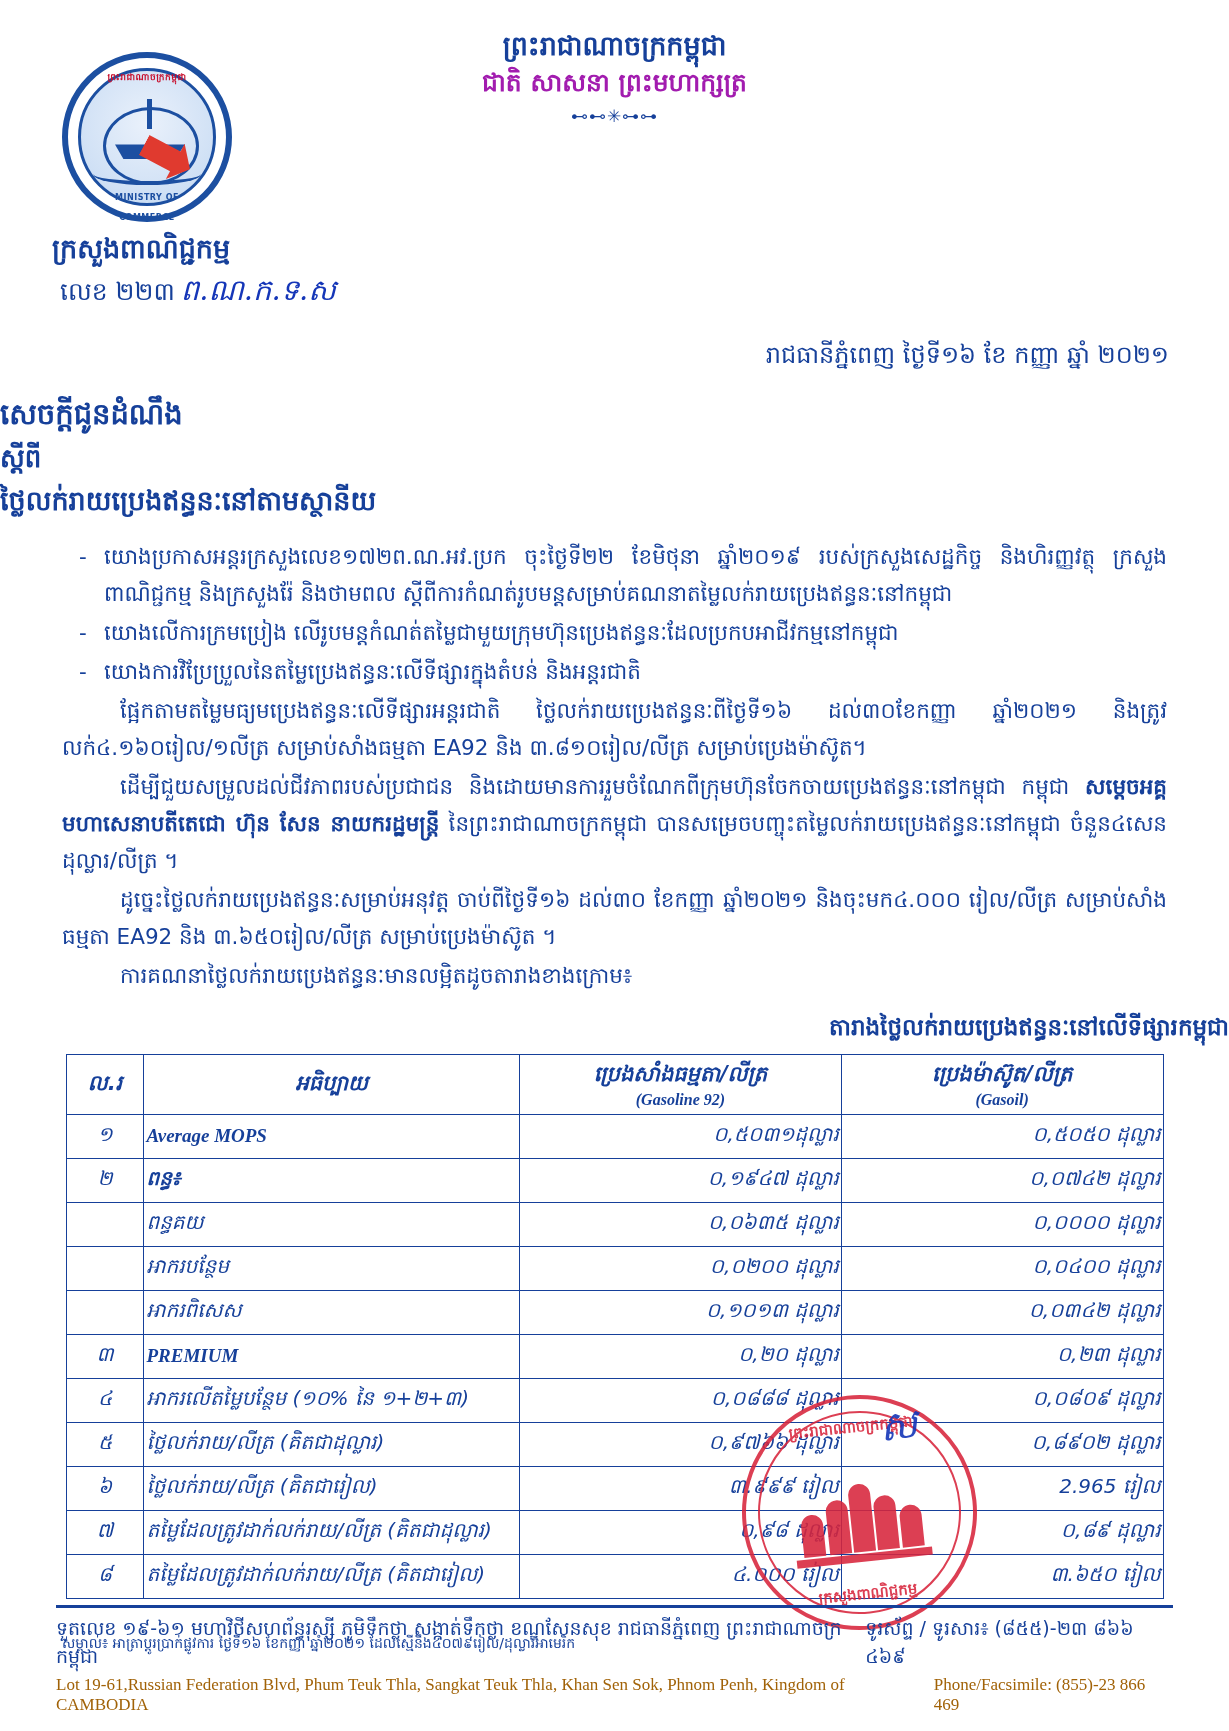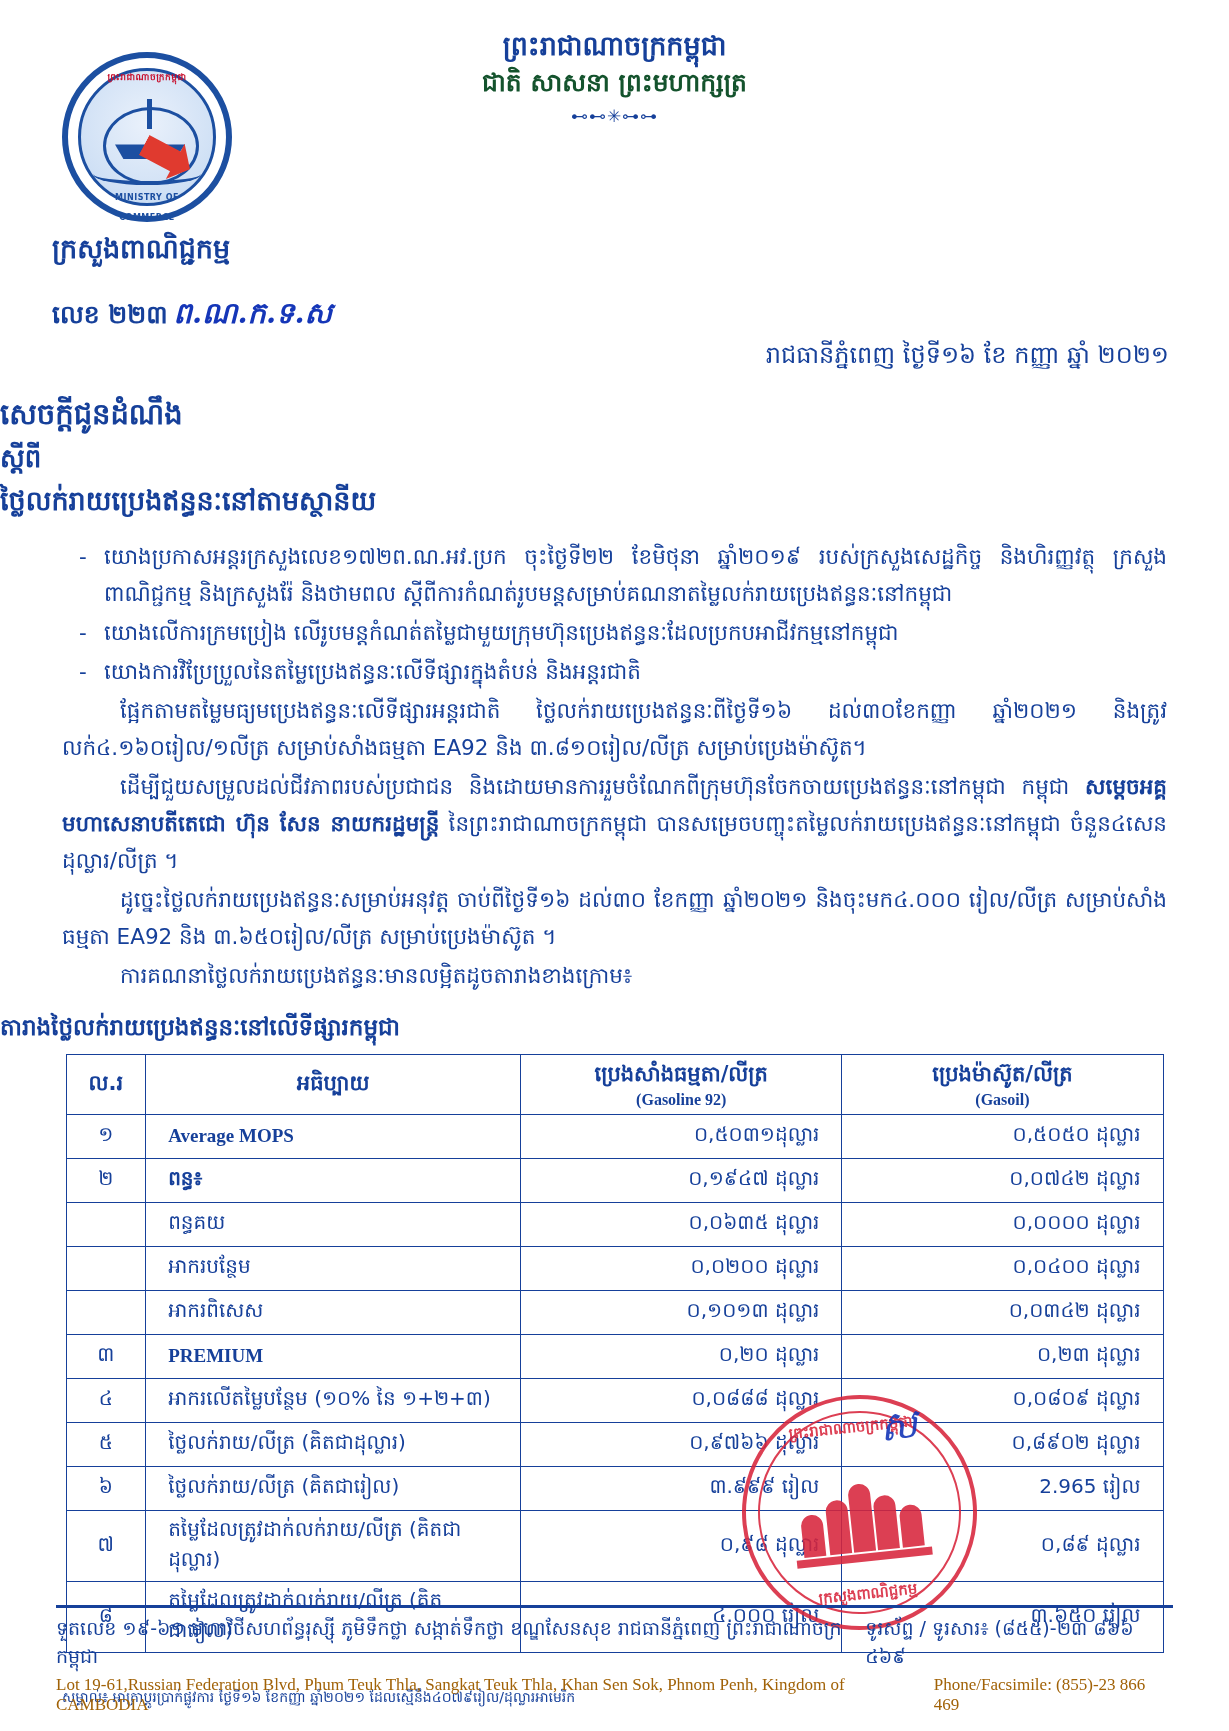--- a/index.html
+++ b/index.html
@@ -20,21 +20,21 @@
   .khmer-title {
     text-align:center;
     color:#16409a;
     font-size: 27px;
     line-height: 1.45;
     padding-top: 26px;
     font-weight: bold;
   }
   .khmer-subtitle {
     text-align:center;
-    color:#14532d;
+    color:#a21caf;
     font-size: 25px;
     font-weight: bold;
     line-height:1.4;
   }
   .divider-orn {
     text-align:center;
     color:#16409a;
     font-size: 17px;
     letter-spacing: 1px;
     margin-top: 6px;
@@ -91,24 +91,23 @@
     position:absolute; left:18%; bottom: 14px; width: 64%; height: 20px;
     color:#1c4fa1; font-size: 8px; text-align:center; line-height:20px;
     font-weight:bold; letter-spacing:.5px;
   }
 
   .ministry-name {
     position:absolute; left: 52px; top: 232px;
     color:#16409a; font-size: 27px; font-weight:bold;
   }
   .doc-number {
-    position:absolute; left: 52px; top: 272px;
-    color:#16409a; font-size: 25px; font-weight:bold;
+    position:absolute; left: 60px; top: 272px;
+    color:#16409a; font-size: 25px; font-weight:normal;
     white-space: nowrap;
-    margin-top: 23px;
   }
   .doc-number .hand {
     font-family:"DejaVu Serif", serif;
     font-style: italic;
     color:#1536b8;
     font-size: 29px;
     margin-left: 6px;
   }
 
   .date-line {
@@ -135,35 +134,36 @@
     text-align: justify;
   }
   .bullet { display:flex; margin-top: 2px; }
   .bullet .dash { width: 42px; flex: none; text-align:center; }
   .bullet .txt { flex: 1; }
   .para { text-indent: 58px; margin-top: 2px; }
   .bold { font-weight: bold; }
 
   
   .table-title {
-    text-align:left; color:#16409a; font-weight:bold;
+    text-align:right; color:#16409a; font-weight:bold;
     font-size: 23px; margin-top: 18px;
   }
   table.fuel {
     margin: 8px auto 0 auto;
     border-collapse: collapse;
     width: 1098px;
     color:#16409a;
     font-size: 20px;
   }
   table.fuel th, table.fuel td {
     border: 1.6px solid #16409a;
-    padding: 5px 22px;
+    padding: 5px 2px;
     vertical-align: middle;
     height: 44px;
+    font-style: italic;
   }
   table.fuel th { font-weight:bold; text-align:center; font-size: 21px; }
   .colno  { width: 78px;  text-align:center; }
   .coldesc{ width: 376px; text-align:left; }
   .colg92 { width: 322px; text-align:right; }
   .colgo  { width: 322px; text-align:right; }
   .sub-en { font-size: 16px; font-family:"Liberation Serif", serif; }
   .lat { font-family:"Liberation Serif", serif; font-weight:bold; font-size:19px; }
   .note {
     color:#16409a; font-size: 14px; padding: 6px 62px 0 62px; margin-top: 29px;

